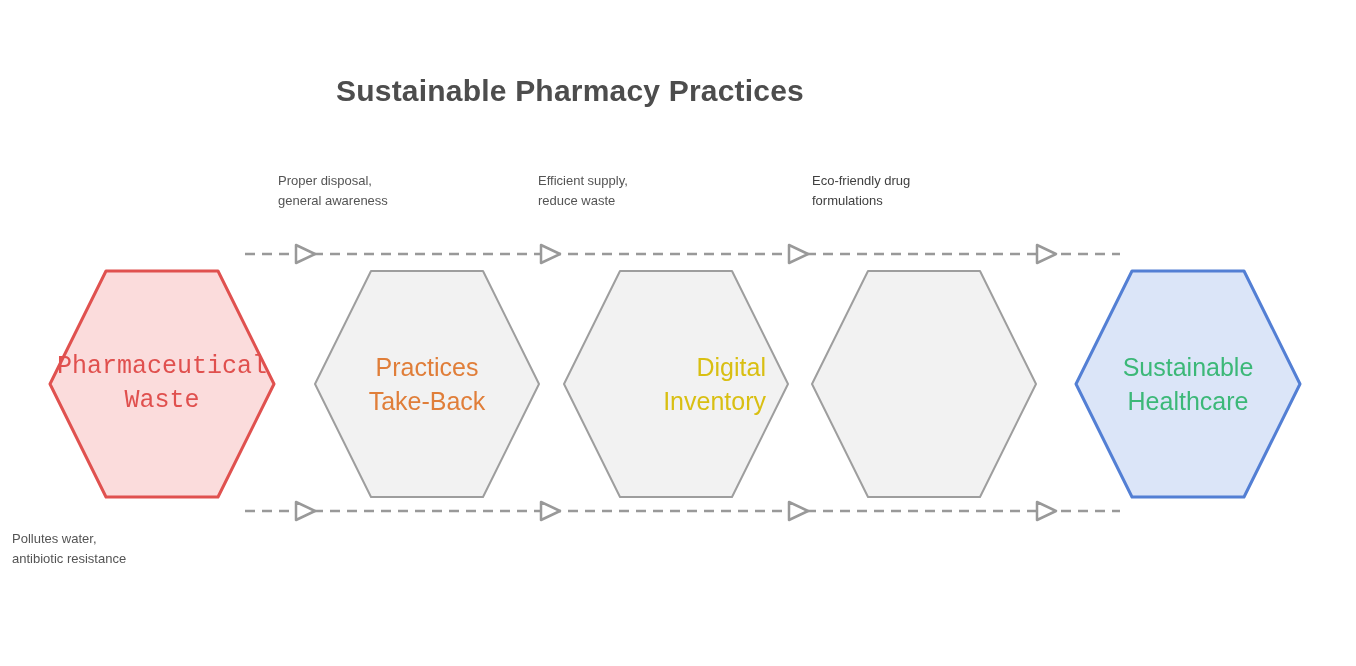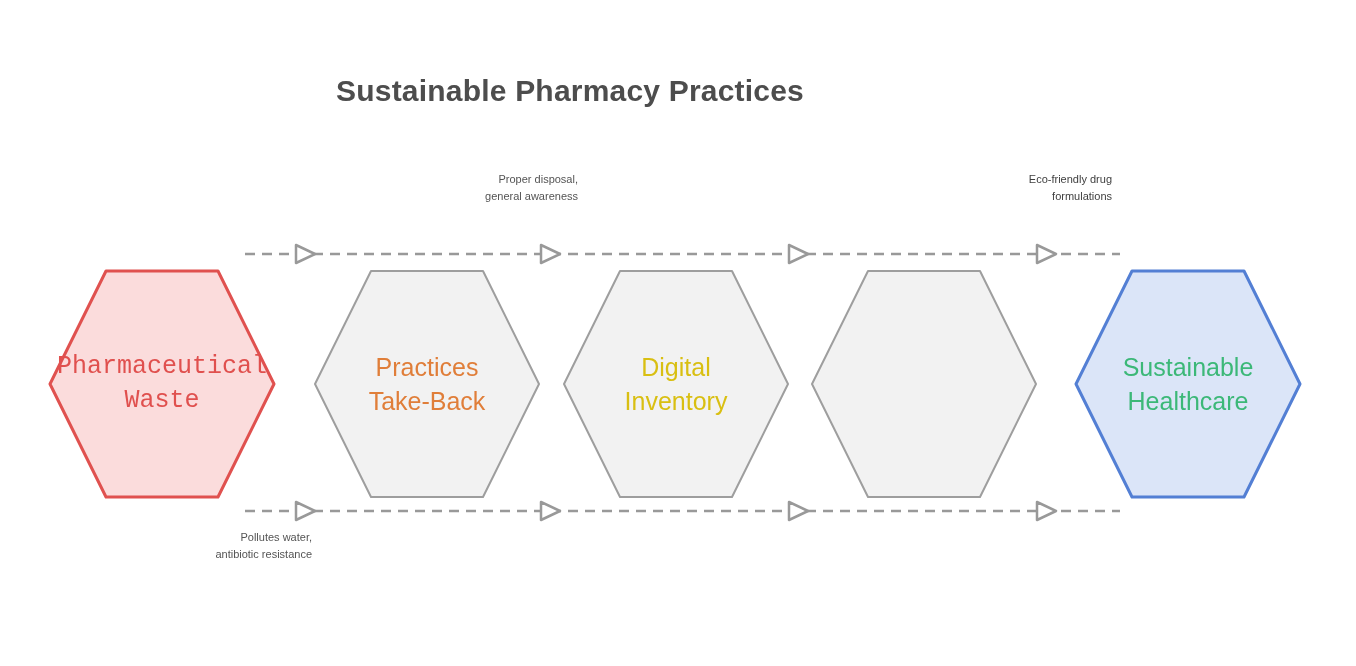--- a/index.html
+++ b/index.html
@@ -32,22 +32,22 @@
     width: 220px;
     text-align: center;
     font-size: 25px;
     line-height: 1.36;
     white-space: pre-line;
     top: 350px;
   }
   .annotation {
     position: absolute;
     width: 300px;
-    text-align: right;
-    font-size: 11px;
+    text-align: left;
+    font-size: 13px;
     line-height: 1.5;
     white-space: pre-line;
   }
   .annotation.top { top: 171px; }
   .annotation.bottom { top: 529px; }
 </style>
 </head>
 <body>
 
 <div class="canvas">
@@ -74,26 +74,28 @@
     <polygon points="315,384 371,271 483,271 539,384 483,497 371,497" stroke-width="2" stroke-linejoin="round" fill="#f2f2f2" stroke="#9e9e9e"></polygon>
     <polygon points="564,384 620,271 732,271 788,384 732,497 620,497" stroke-width="2" stroke-linejoin="round" fill="#f2f2f2" stroke="#9e9e9e"></polygon>
     <polygon points="812,384 868,271 980,271 1036,384 980,497 868,497" stroke-width="2" stroke-linejoin="round" fill="#f2f2f2" stroke="#9e9e9e"></polygon>
     <polygon points="1076,384 1132,271 1244,271 1300,384 1244,497 1132,497" stroke-width="3" stroke-linejoin="round" fill="#dbe5f8" stroke="#537fd4"></polygon>
   </svg>
 
   <div class="stage-label" style="left: 52px; color: rgb(224, 80, 78); font-family: Liberation Mono, monospace;">Pharmaceutical
 Waste</div>
   <div class="stage-label" style="left: 317px; color: rgb(224, 126, 57);">Practices
 Take-Back</div>
-  <div class="stage-label" style="left: 566px; color: rgb(217, 191, 18);">Digital
+  <div class="stage-label" style="left: 546px; color: rgb(217, 191, 18); text-align: right;">Digital
 Inventory</div>
   <div class="stage-label" style="left: 1078px; color: rgb(60, 184, 120);">Sustainable
 Healthcare</div>
 
   <div class="annotation top" style="left: 278px; color: rgb(84, 84, 84);">Proper disposal,
 general awareness</div>
+  <div class="annotation top" style="left: 538px; color: rgb(84, 84, 84);">Efficient supply,
+reduce waste</div>
   <div class="annotation top" style="left: 812px; color: #404040;">Eco-friendly drug
 formulations</div>
 
   <div class="annotation bottom" style="left: 12px; color: rgb(84, 84, 84);">Pollutes water,
 antibiotic resistance</div>
 
 </div>
 
 </body></html>

